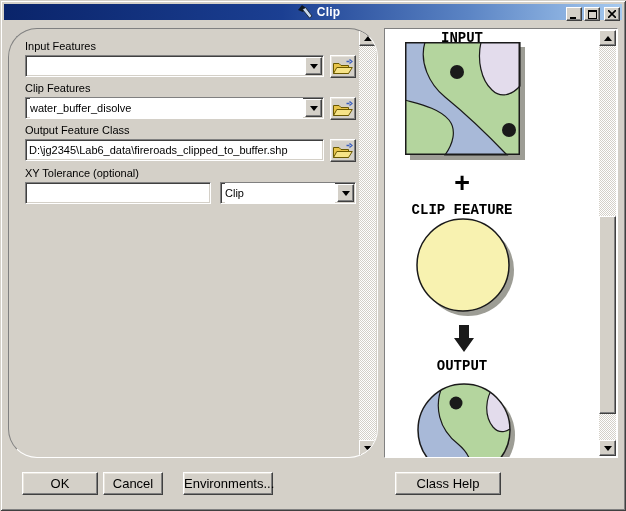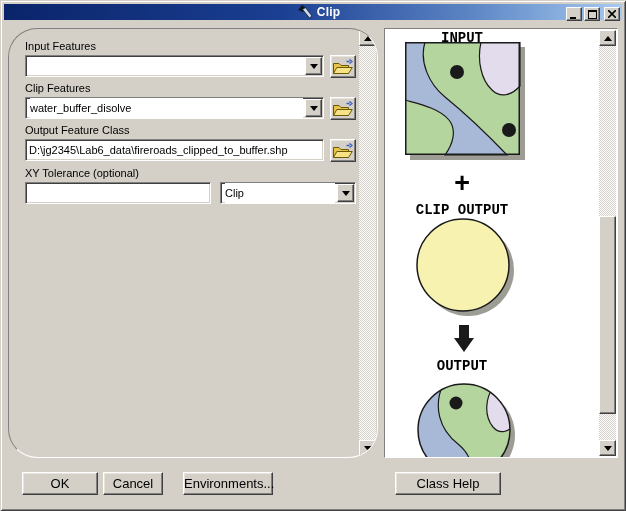--- a/index.html
+++ b/index.html
@@ -209,21 +209,21 @@
           <path d="M0,0 L20,0 C14,20 24,42 40,55 C56,68 80,90 102,113 L40,113 C48,102 52,88 44,78 C34,66 14,62 0,58 Z" stroke="#1a1a1a" stroke-width="1.2" fill="#a8b9d8"></path>
           <path d="M76,0 L115,0 L115,44 C106,54 95,56 87,48 C76,38 72,18 76,0 Z" stroke="#1a1a1a" stroke-width="1.2" fill="#e3dcec"></path>
           <circle cx="52" cy="30" r="7" fill="#1a1a1a"></circle>
           <circle cx="104" cy="88" r="7" fill="#1a1a1a"></circle>
           <rect x="0.75" y="0.75" width="113.5" height="111.5" fill="none" stroke="#1a1a1a" stroke-width="1.5"></rect>
         </g>
       </svg>
 
       <div class="plus" style="top:142px">+</div>
 
-      <div class="h-head" style="top:172px">CLIP OUTPUT</div>
+      <div class="h-head" style="top:172px">CLIP FEATURE</div>
 
       <svg class="illus" style="left:28px; top:187px" width="102" height="102" viewBox="0 0 102 102">
         <circle cx="53" cy="53" r="46" fill="#9d9d95"></circle>
         <circle cx="48" cy="48" r="46" stroke="#1a1a1a" stroke-width="1.5" fill="#f8f2b0"></circle>
       </svg>
 
       <svg class="illus" style="left:67px; top:295px" width="20" height="28" viewBox="0 0 20 28">
         <polygon points="5,0 15,0 15,13 20,13 10,27 0,13 5,13" fill="#1a1a1a"></polygon>
       </svg>
 

